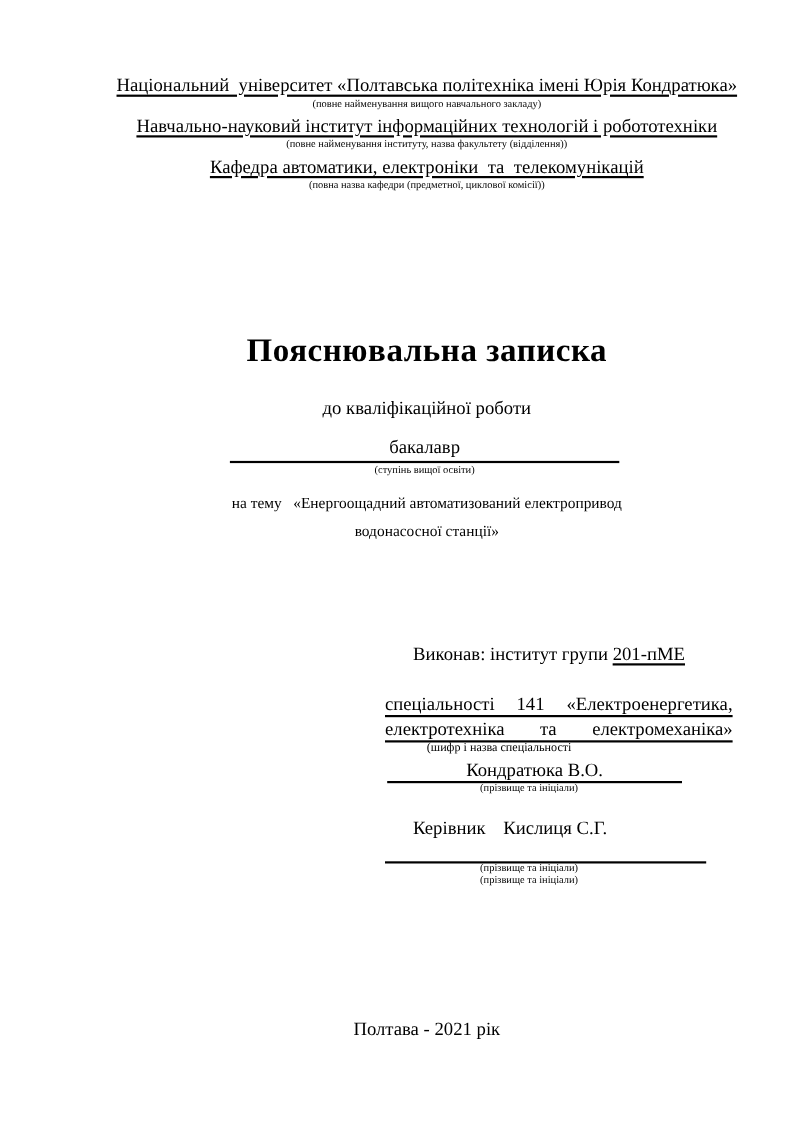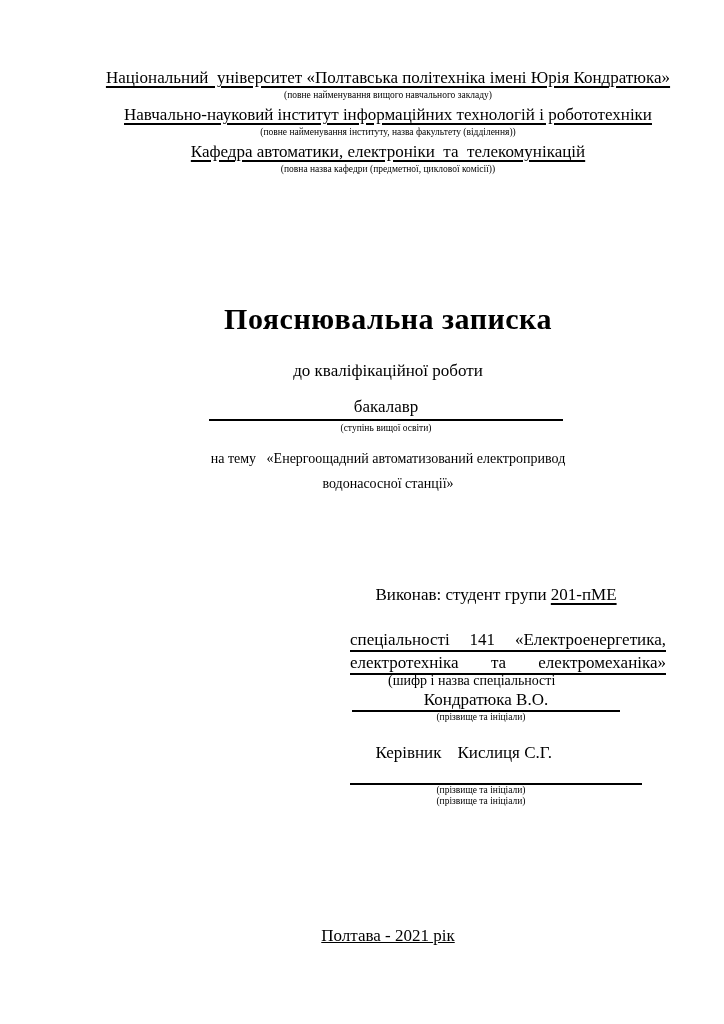--- a/index.html
+++ b/index.html
@@ -102,21 +102,21 @@
     text-underline-offset: 3px;
   }
   .exec-just {
     line-height: 21px;
     border-bottom: 2px solid #000;
     text-align: justify;
     text-align-last: justify;
     text-justify: inter-word;
   }
   .specialty-note {
-    font-size: 14px;
+    font-size: 11px;
     line-height: 11px;
     padding-left: 38px;
     margin-bottom: 4px;
     white-space: pre;
   }
   .sig-underline-1 {
     margin-left: 2px;
     width: 268px;
     border-bottom: 2px solid #000;
     text-align: center;
@@ -148,21 +148,20 @@
     font-size: 9.5px;
     line-height: 11px;
     white-space: pre;
   }
 
   
   .footer-line {
     top: 926px;
     font-size: 17px;
     line-height: 20px;
-    text-decoration: underline;
   }
 </style>
 </head>
 <body>
 
 <div class="page">
 
   <div class="centered doc-title">Пояснювальна записка</div>
 
   <div class="centered header-block">
@@ -180,21 +179,21 @@
   </div>
   <div class="degree-note">(ступінь вищої освіти)</div>
 
   <div class="centered topic-block">
     <div class="pre">на тему   «Енергоощадний автоматизований електропривод</div>
     <div>водонасосної станції»</div>
   </div>
 
   <div class="executor-block">
     <div class="exec-line1">
-      <span>Виконав: студент групи </span><span class="exec-group">201-пМЕ</span>
+      <span>Виконав: інститут групи </span><span class="exec-group">201-пМЕ</span>
     </div>
     <div class="exec-just">спеціальності 141 «Електроенергетика,</div>
     <div class="exec-just">електротехніка та електромеханіка»</div>
     <div class="specialty-note">(шифр і назва спеціальності</div>
 
     <div class="sig-underline-1">
       <span>Кондратюка В.О.</span>
     </div>
     <div class="sig-note">(прізвище та ініціали)</div>
 

